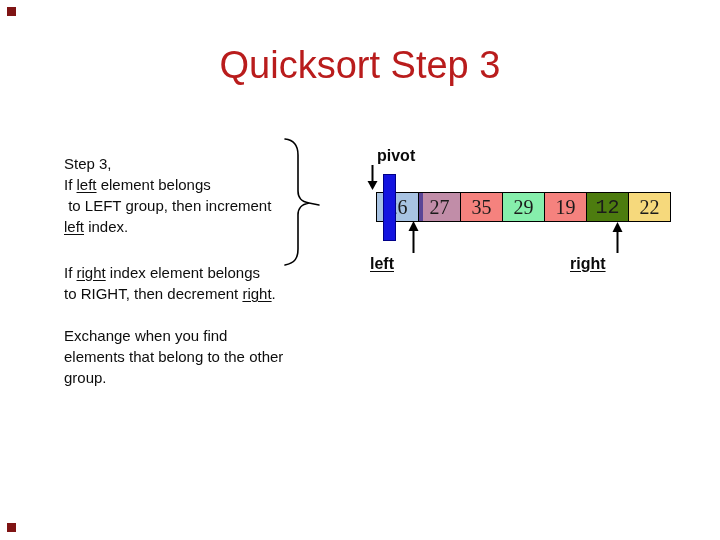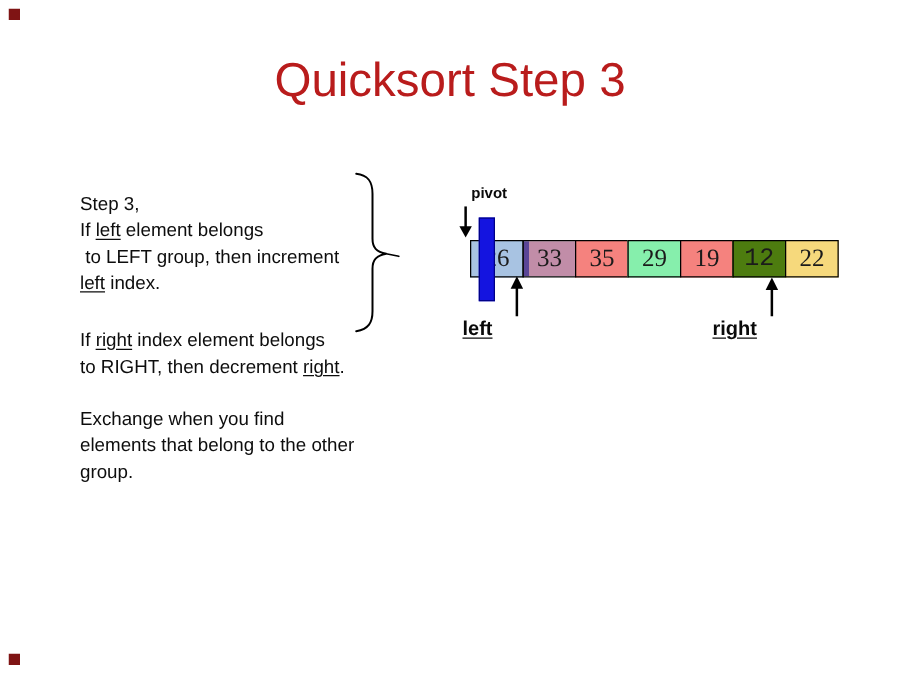--- a/index.html
+++ b/index.html
@@ -9,21 +9,21 @@
   }
   .corner{position:absolute;width:9px;height:9px;}
   .title{
     position:absolute;top:42px;left:0;width:720px;text-align:center;
     font-size:38px;line-height:46px;font-weight:400;color:#b91c1c;letter-spacing:0;
   }
   .tblock{position:absolute;left:64px;font-size:15px;line-height:21px;color:#0d0d0d;}
   .tline{white-space:pre;}
   .u{text-decoration:underline;text-underline-offset:2px;}
   .brace{position:absolute;left:281px;top:137px;}
-  .pivot-label{position:absolute;left:377px;top:147px;font-size:12px;font-weight:bold;}
+  .pivot-label{position:absolute;left:377px;top:147px;font-size:16px;font-weight:bold;}
   .idx-label{position:absolute;top:255px;font-size:16px;font-weight:bold;text-decoration:underline;text-underline-offset:2px;}
   .idx-left{left:370px;}
   .idx-right{left:570px;}
   .arrow{position:absolute;}
   .cells{
     position:absolute;left:345px;top:192px;height:30px;display:flex;align-items:flex-end;padding-left:31px;
   }
   .cell{
     box-sizing:border-box;width:43px;height:30px;border:1px solid #000;
     display:flex;align-items:center;justify-content:center;
@@ -71,21 +71,21 @@
   <svg class="arrow" style="left:366px;top:165px;" width="13" height="26" viewBox="0 0 13 26">
     <line x1="6.5" y1="0" x2="6.5" y2="17" stroke="#000" stroke-width="2"></line>
     <polygon points="1.5,16 11.5,16 6.5,25" fill="#000"></polygon>
   </svg>
 
   <div class="cells">
       <div class="cell" style="background: rgb(168, 195, 226);">
         <span>26</span>
       </div>
       <div class="cell" style="background: linear-gradient(90deg, rgb(90, 69, 150) 0px, rgb(90, 69, 150) 4px, rgb(193, 141, 168) 4px);">
-        <span>33</span>
+        <span>27</span>
       </div>
       <div class="cell" style="background: rgb(245, 130, 126);">
         <span>35</span>
       </div>
       <div class="cell" style="background: #86efac;">
         <span>29</span>
       </div>
       <div class="cell" style="background: rgb(245, 130, 126);">
         <span>19</span>
       </div>

